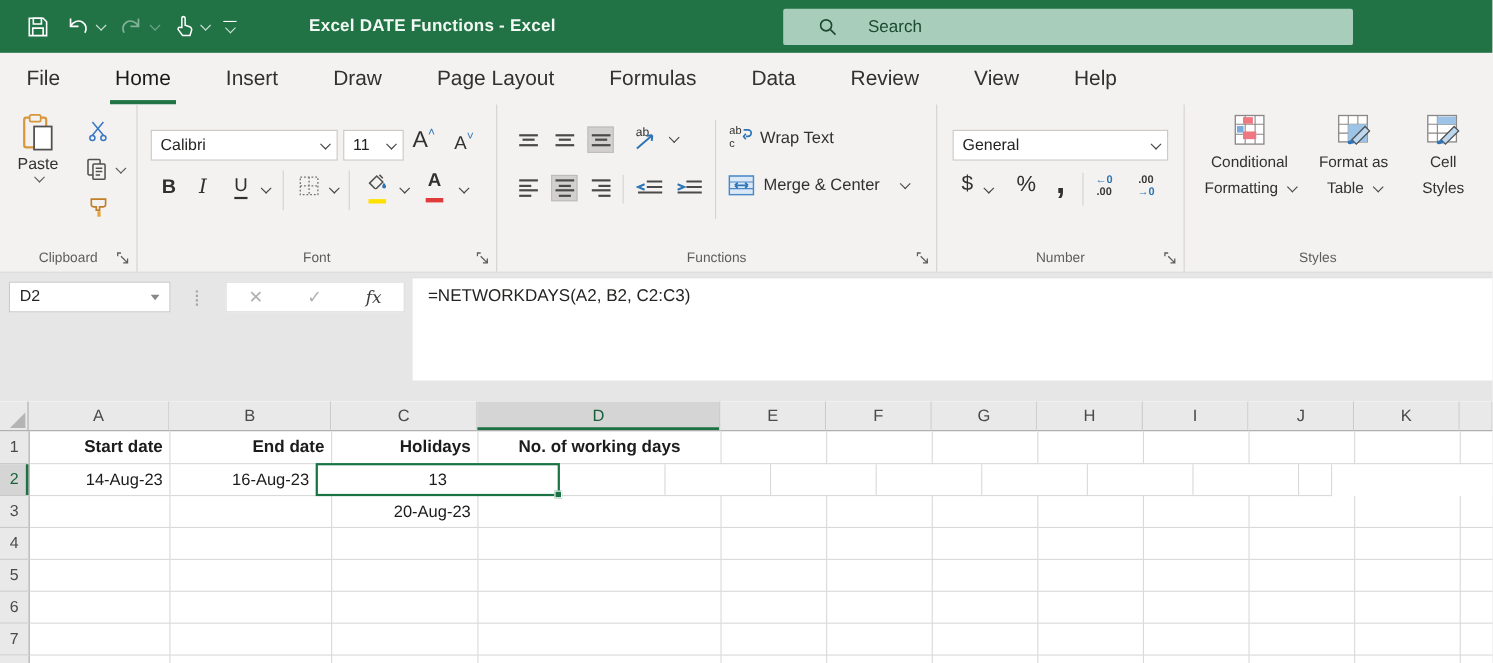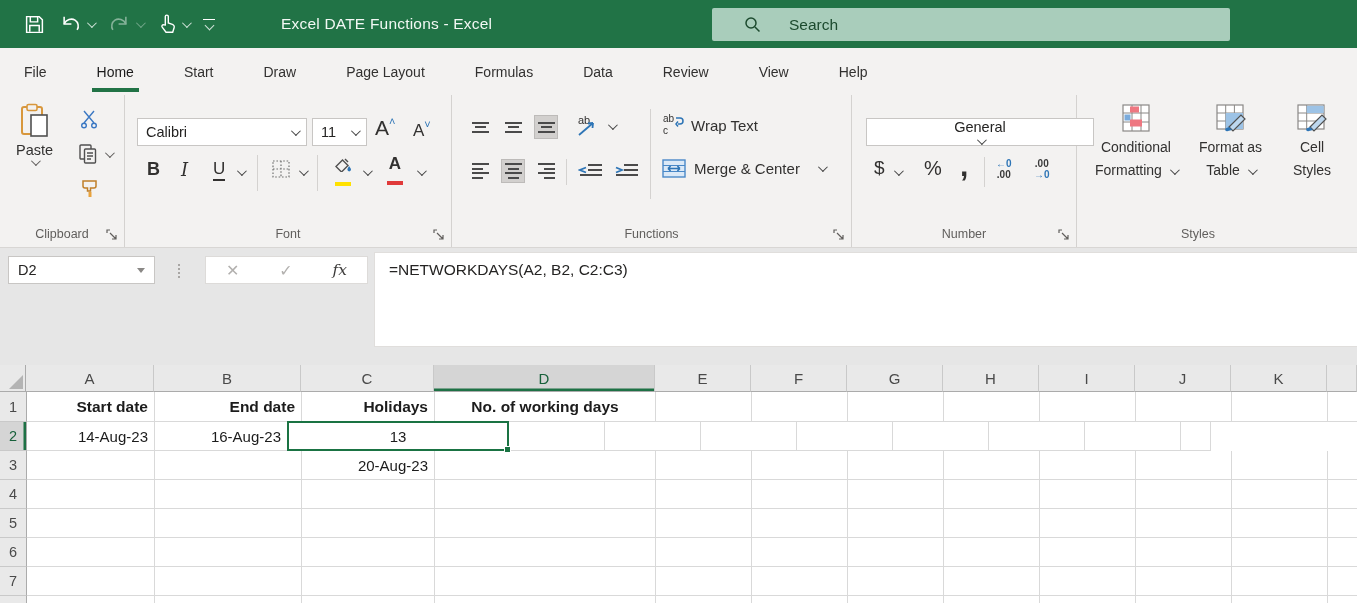--- a/index.html
+++ b/index.html
@@ -10,26 +10,26 @@
   
   .titlebar { position:relative; height:48px; background:#217346; color:#fff; }
   .qat { position:absolute; left:24px; top:0; height:48px; display:flex; align-items:center; gap:14px; }
   .qat .ic { display:flex; align-items:center; gap:5px; cursor:default; }
   .dim { opacity:.45; }
   .chv { display:inline-block; width:7px; height:7px; border-right:1.6px solid #cfe3d8; border-bottom:1.6px solid #cfe3d8; transform:rotate(45deg) translateY(-2px); }
   .chv.g { border-color:#5f5d5b; }
   .chv.b { border-color:#444; }
   .qat-custom { display:flex; flex-direction:column; align-items:center; gap:2px; }
   .qat-custom .bar { width:12px; height:1.6px; background:#fff; }
-  .win-title { position:absolute; left:281px; top:0; height:48px; display:flex; align-items:center; font-size:15.5px; color:#f2f8f4; letter-spacing:.2px; }
+  .win-title { position:absolute; left:281px; top:0; height:48px; display:flex; align-items:center; font-size:15.5px; color:#f2f8f4; letter-spacing:.2px;font-weight:bold; }
   .searchbox { position:absolute; left:712px; top:8px; width:518px; height:33px; background:#a9cdbb; border-radius:2px; display:flex; align-items:center; padding-left:32px; gap:28px; font-size:15.5px; color:#1c4a2e; }
 
   
   .tabrow { height:47px; display:flex; align-items:center; padding-left:22px; background:#f3f2f1; }
-  .rtab { font-size:14px; color:#323130; margin-right:46px; position:relative; padding:4px 2px; white-space:nowrap; cursor:default; }
+  .rtab { font-size:19px; color:#323130; margin-right:46px; position:relative; padding:4px 2px; white-space:nowrap; cursor:default; }
   .rtab.active { font-weight:normal; color:#1a1a1a; }
   .rtab.active::after { content:""; position:absolute; left:-3px; right:-3px; bottom:-8px; height:3.5px; background:#217346; }
 
   
   .ribbon { position:relative; height:153px; background:#f3f2f1; border-bottom:1px solid #d8d6d4; display:flex; }
   .rgroup { position:relative; height:100%; border-right:1px solid #d4d2d0; }
   .glabel { position:absolute; bottom:6px; left:0; right:0; text-align:center; font-size:12.5px; color:#605e5c; }
   .launcher { position:absolute; right:7px; bottom:7px; }
   .abs { position:absolute; }
   .combo { background:#fff; border:1px solid #c8c6c4; display:flex; align-items:center; font-size:14.5px; color:#252423; padding:0 8px; justify-content:space-between; }
@@ -121,21 +121,21 @@
         <circle cx="7" cy="7" r="5"></circle>
           <path d="M11 11l4.5 4.5"></path>
       </svg>
       <span>Search</span>
     </div>
   </div>
 
   <div class="tabrow">
     <span class="rtab">File</span>
     <span class="rtab active">Home</span>
-    <span class="rtab">Start</span>
+    <span class="rtab">Insert</span>
     <span class="rtab">Draw</span>
     <span class="rtab">Page Layout</span>
     <span class="rtab">Formulas</span>
     <span class="rtab">Data</span>
     <span class="rtab">Review</span>
     <span class="rtab">View</span>
     <span class="rtab">Help</span>
   </div>
 
   <div class="ribbon">
@@ -323,21 +323,21 @@
 
       <div class="glabel">Functions</div>
       <span class="launcher">
         <svg width="11" height="11" viewBox="0 0 11 11" fill="none" stroke="#605e5c" stroke-width="1.2">
           <path d="M1 4V1h3M4 4l6 6M10 6v4H6"></path>
         </svg>
       </span>
     </div>
 
     <div class="rgroup" style="width:225px;">
-      <div class="abs combo" style="left:14px; top:23px; width:228px; height:28px;flex-direction:column;">
+      <div class="abs combo" style="left:14px; top:23px; width:196px; height:28px;">
         <span>General</span>
         <span class="chv b"></span>
       </div>
       <span class="abs" style="left:22px; top:62px; font-size:19px; color:#323130;">$</span>
       <span class="abs chv b" style="left:42px; top:74px;"></span>
       <span class="abs" style="left:72px; top:62px; font-size:20px; color:#323130;">%</span>
       <span class="abs" style="left:108px; top:54px; font-size:30px; font-weight:bold; color:#323130;">,</span>
       <div class="vdiv" style="left:132px; top:62px; height:30px;"></div>
       <span class="abs dec-ic" style="left:144px; top:64px;">
         <span class="blue">←0</span><br>

